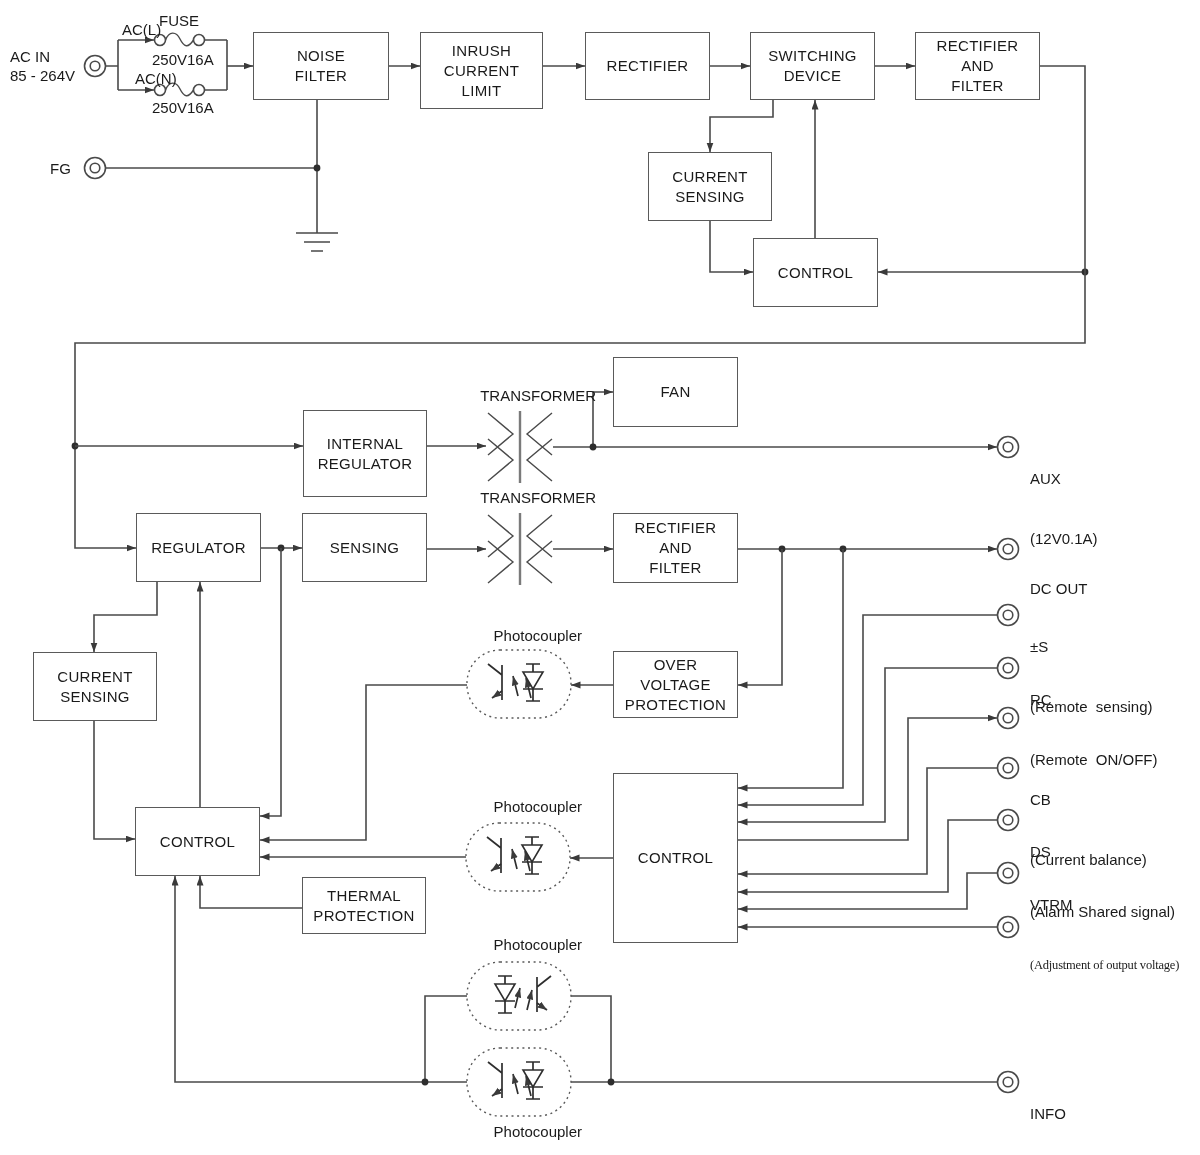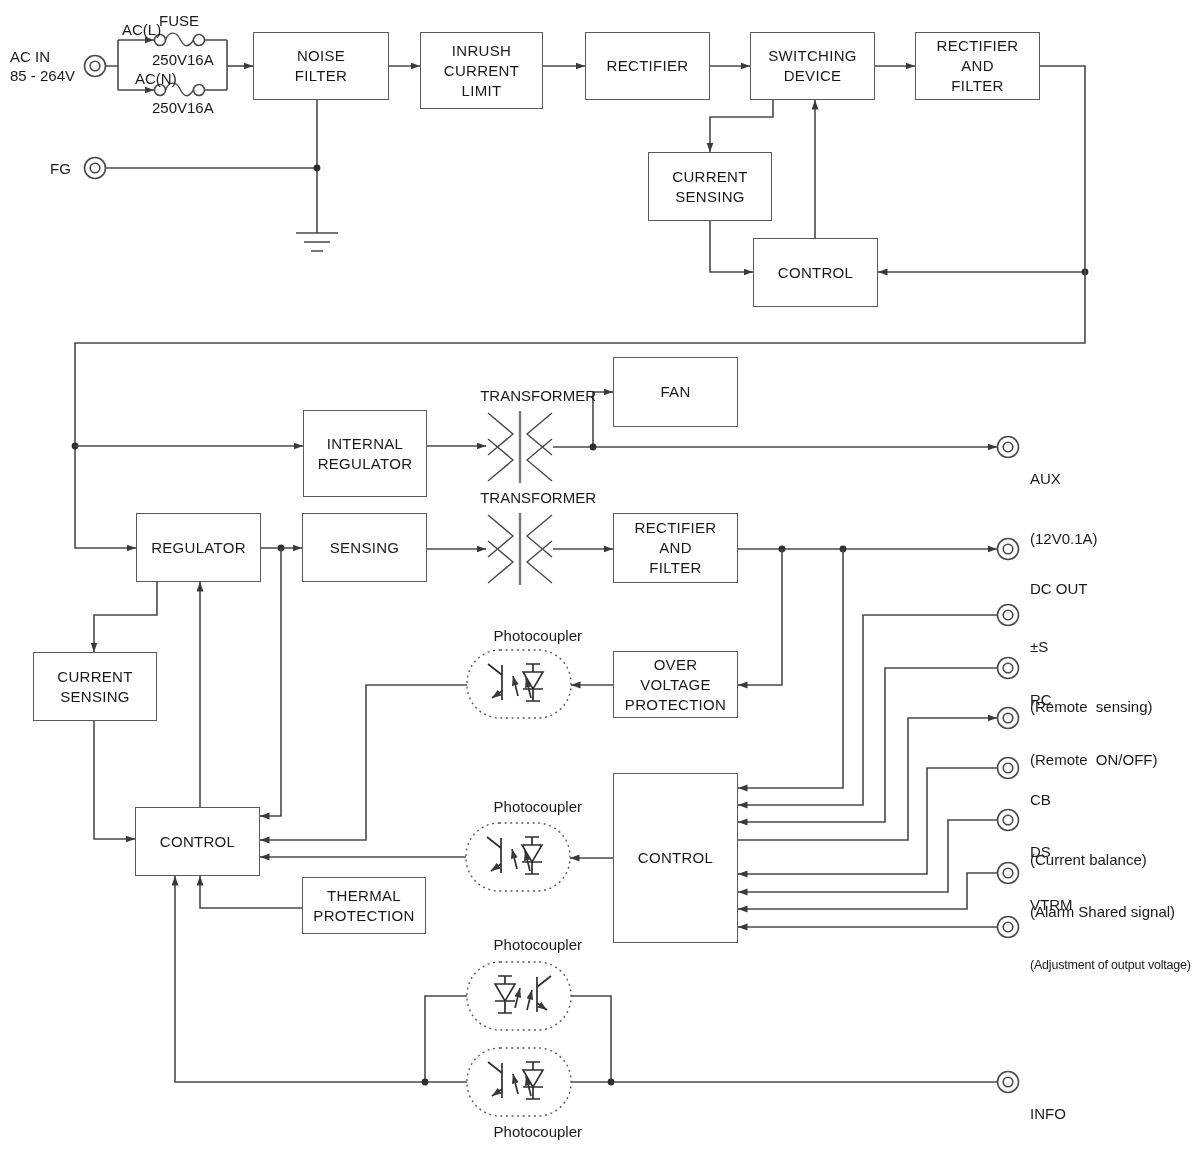--- a/index.html
+++ b/index.html
@@ -14,21 +14,21 @@
   svg .core{fill:none;stroke:#7a7a7a;stroke-width:2.4;}
   svg .sym{fill:none;stroke:#2e2e2e;stroke-width:1.7;}
   svg .tri{fill:#fff;stroke:#2e2e2e;stroke-width:1.6;}
   .box{position:absolute;box-sizing:border-box;border:1.6px solid #5a5a5a;background:#fff;
     display:flex;align-items:center;justify-content:center;text-align:center;
     font-size:15px;line-height:20px;letter-spacing:.3px;white-space:pre-line;}
   .lbl{position:absolute;font-size:15px;line-height:19px;white-space:pre;}
   .ctr{text-align:right;}
   .conn-label{position:absolute;left:1030px;font-size:15px;line-height:20px;white-space:pre;}
   .conn-sub{font-size:15px;}
-  .conn-sub.small{font-size:12.5px;letter-spacing:-0.2px;}
+  .conn-sub.small{font-size:12.5px;letter-spacing:-0.2px;font-family:Liberation Serif, serif;}
 </style>
 </head>
 <body>
 
 <div class="diagram">
 
 <svg width="1200" height="1155" viewBox="0 0 1200 1155">
   <defs>
     <marker id="ah" markerWidth="11" markerHeight="9" refX="9.5" refY="3.5" orient="auto" markerUnits="userSpaceOnUse">
       <path d="M0 0 L9.5 3.5 L0 7 Z" fill="#3a3a3a"></path>

